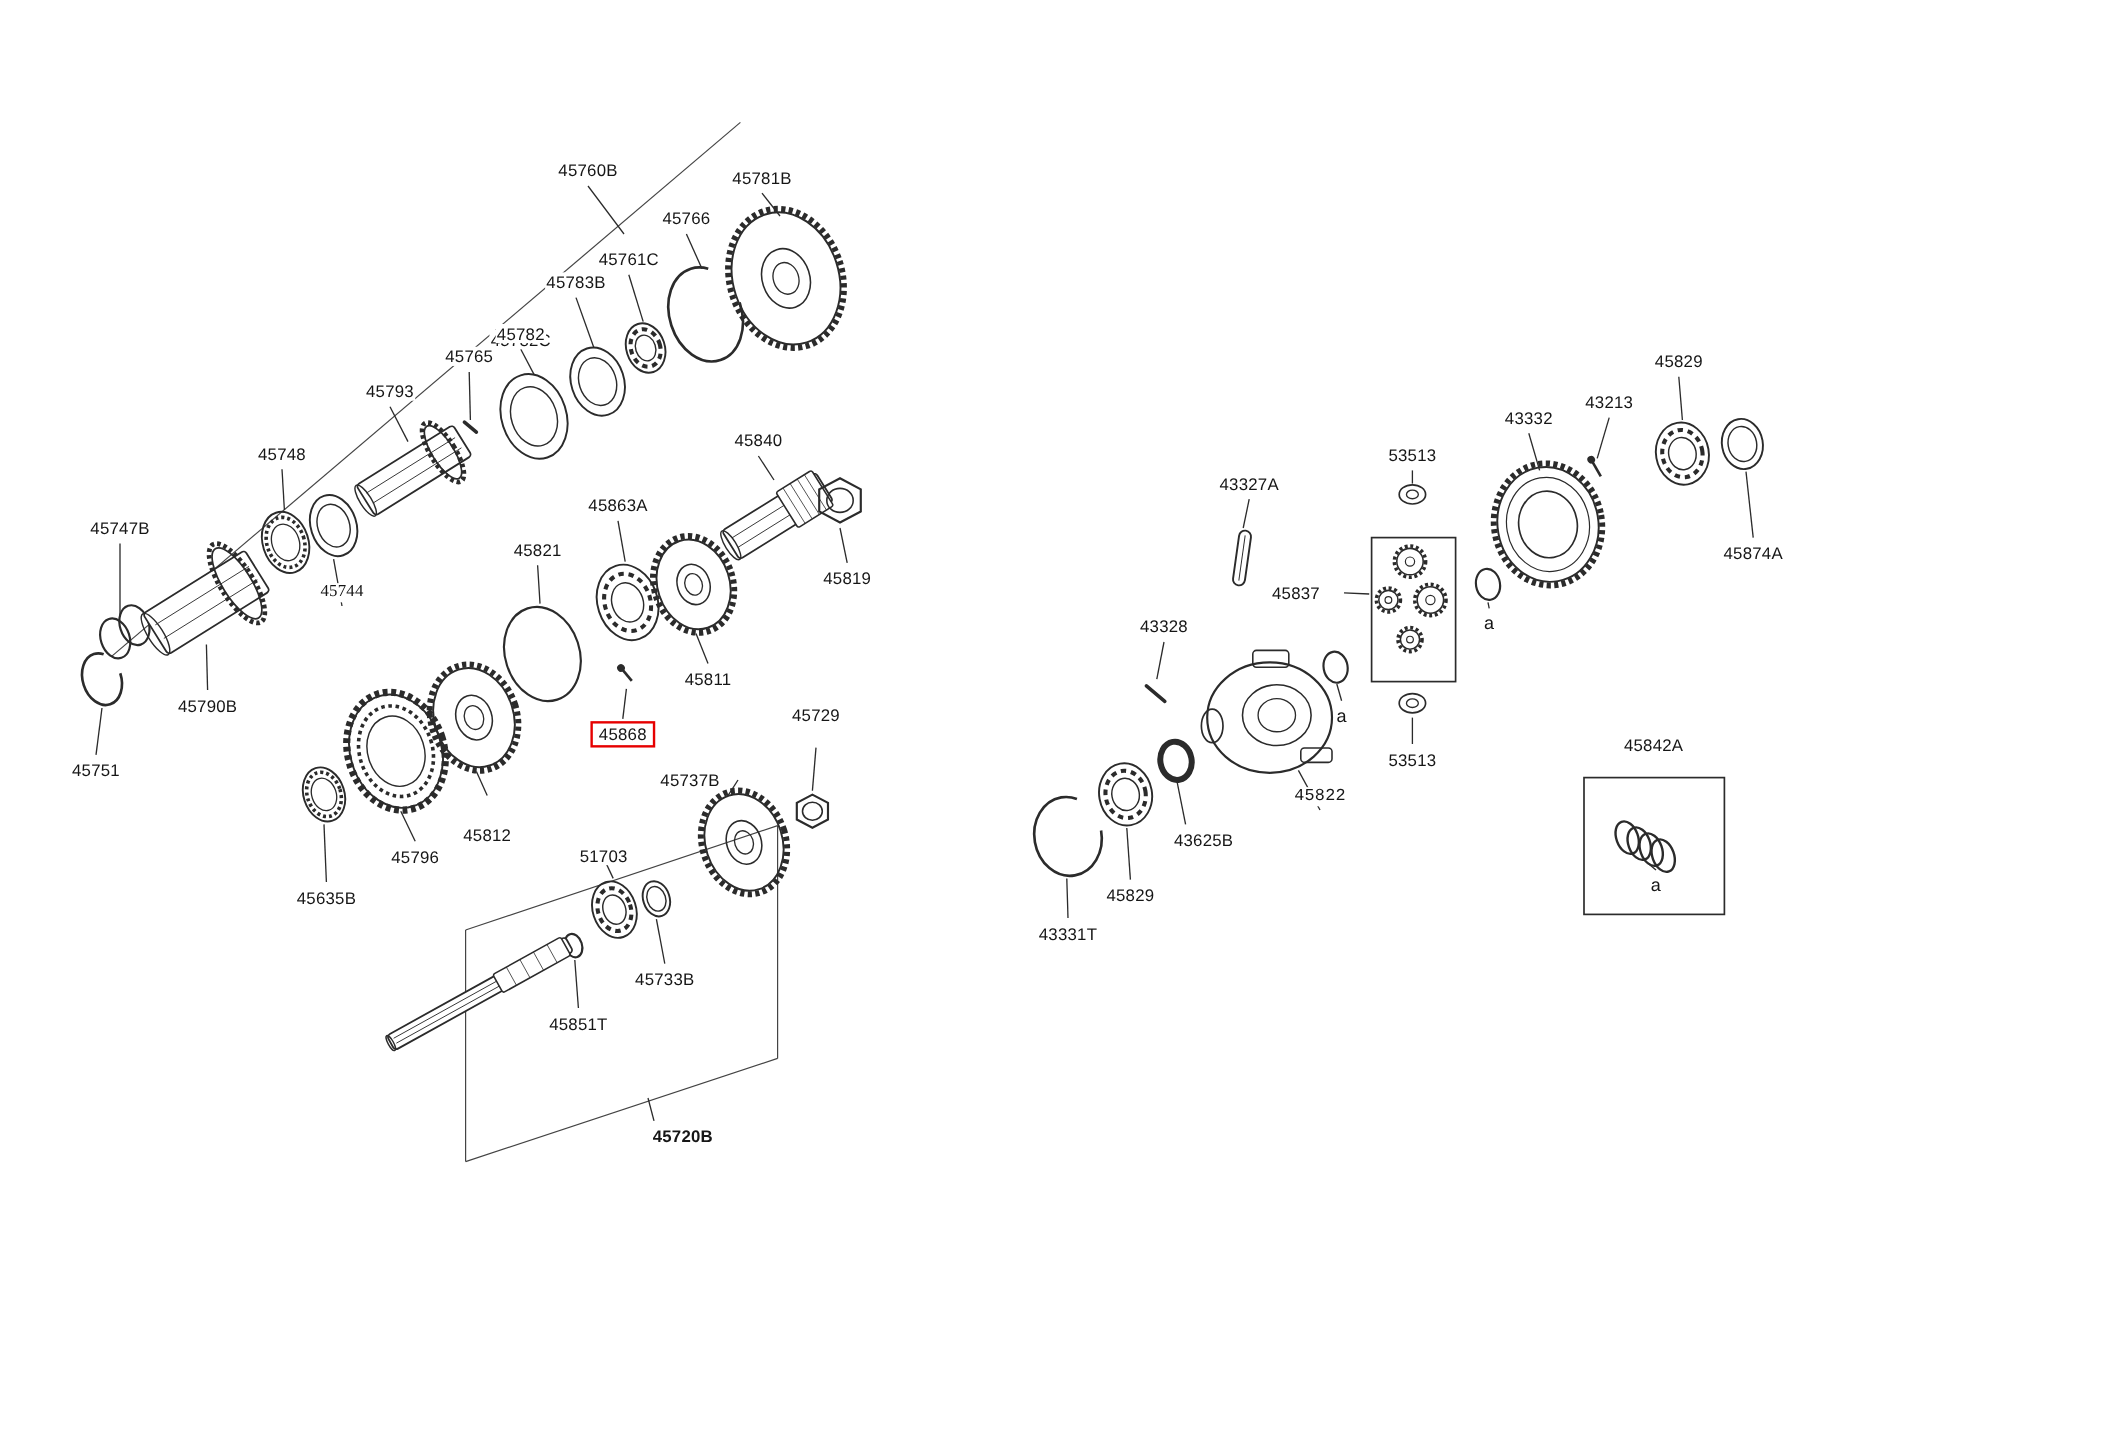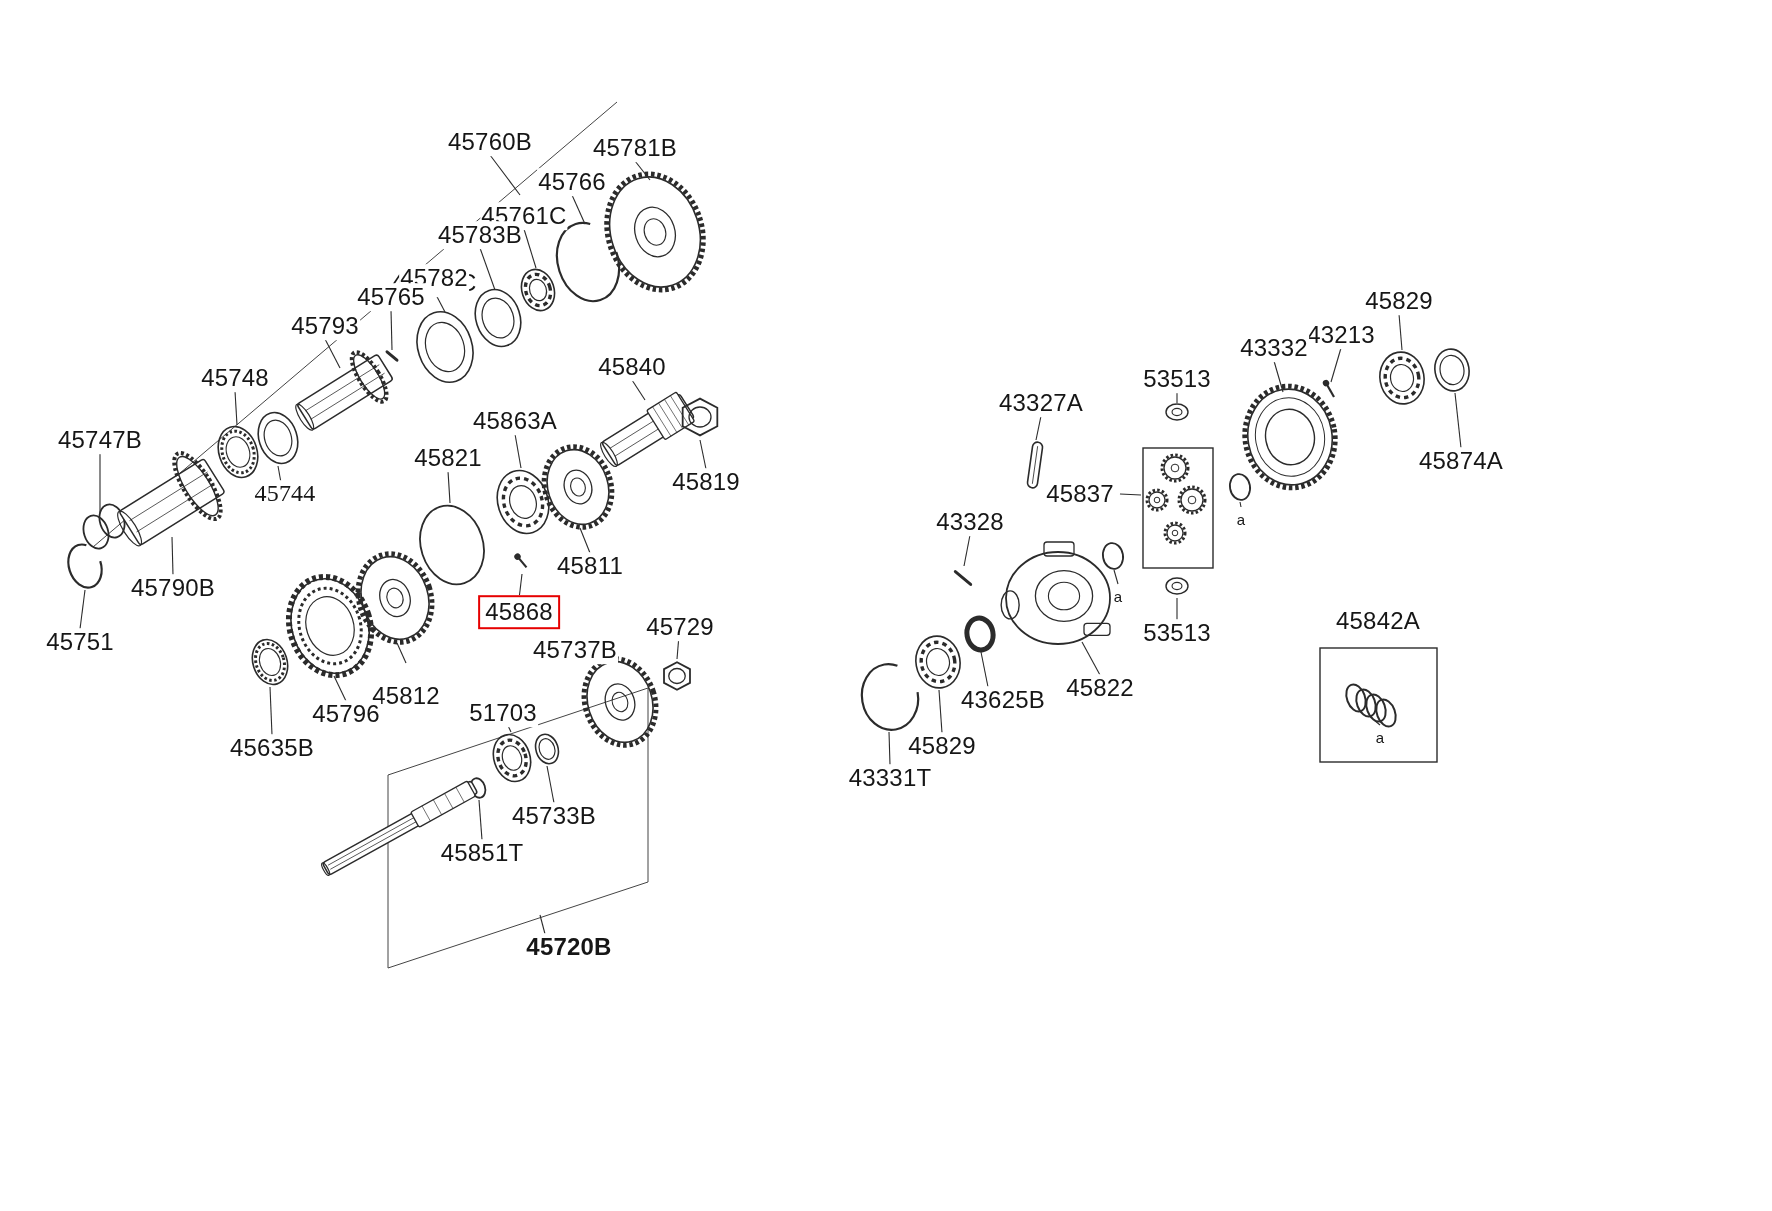--- a/index.html
+++ b/index.html
@@ -1,21 +1,21 @@
 <!DOCTYPE html>
 <html><head>
 <meta charset="utf-8">
 <style>
   *{margin:0;padding:0;box-sizing:border-box}
   html,body{background:#ffffff}
   .stage{position:relative;width:1772px;height:1211px;background:#ffffff;overflow:hidden;
          font-family:"Liberation Sans",sans-serif}
   #art{position:absolute;left:0;top:0}
   #labels{position:absolute;left:0;top:0;width:100%;height:100%}
-  .lbl{position:absolute;transform:translate(-50%,-50%);font-size:24px;color:#161616;
+  .lbl{position:absolute;transform:translate(-50%,-50%);font-size:14px;color:#161616;
        white-space:nowrap;letter-spacing:.2px;line-height:1.15;background:#ffffff;padding:0 1px}
   .lbl.hl{border:2px solid #e60000;padding:1px 5px}
   .lbl.sm{font-size:15px}
 </style>
 </head>
 <body>
 
 <div class="stage">
   <svg id="art" width="1772" height="1211" viewBox="0 0 1772 1211">
       <g>
@@ -325,40 +325,40 @@
       <div class="lbl" style="left: 100px; top: 440px;">45747B</div>
       <div class="lbl" style="left: 285px; top: 494px; font-family: Liberation Serif, serif;">45744</div>
       <div class="lbl" style="left: 173px; top: 588px;">45790B</div>
       <div class="lbl" style="left: 80px; top: 642px;">45751</div>
       <div class="lbl" style="left: 632px; top: 367px;">45840</div>
       <div class="lbl" style="left: 515px; top: 421px;">45863A</div>
       <div class="lbl" style="left: 448px; top: 458px;">45821</div>
       <div class="lbl" style="left: 706px; top: 482px;">45819</div>
       <div class="lbl" style="left: 590px; top: 566px;">45811</div>
       <div class="lbl hl" style="left: 519px; top: 612px; border-color: rgb(230, 0, 0);">45868</div>
-      <div class="lbl" style="left: 680px; top: 627px;">45729</div>
+      <div class="lbl" style="left: 680px; top: 596px;">45729</div>
       <div class="lbl" style="left: 406px; top: 676px; margin-top: 20px;">45812</div>
       <div class="lbl" style="left: 346px; top: 714px;">45796</div>
       <div class="lbl" style="left: 272px; top: 748px;">45635B</div>
       <div class="lbl" style="left: 503px; top: 702px; margin-top: 11px;">51703</div>
       <div class="lbl" style="left: 575px; top: 650px;">45737B</div>
       <div class="lbl" style="left: 554px; top: 816px;">45733B</div>
       <div class="lbl" style="left: 482px; top: 853px;">45851T</div>
       <div class="lbl" style="left: 569px; top: 947px; font-weight: bold;">45720B</div>
       <div class="lbl" style="left: 1399px; top: 301px;">45829</div>
       <div class="lbl" style="left: 1341px; top: 335px;">43213</div>
       <div class="lbl" style="left: 1274px; top: 348px;">43332</div>
       <div class="lbl" style="left: 1177px; top: 379px;">53513</div>
       <div class="lbl" style="left: 1041px; top: 403px;">43327A</div>
       <div class="lbl" style="left: 1080px; top: 494px;">45837</div>
       <div class="lbl" style="left: 970px; top: 522px;">43328</div>
       <div class="lbl" style="left: 1461px; top: 461px;">45874A</div>
       <div class="lbl sm" style="left: 1241px; top: 520px;">a</div>
       <div class="lbl sm" style="left: 1118px; top: 597px;">a</div>
       <div class="lbl" style="left: 1177px; top: 633px;">53513</div>
-      <div class="lbl" style="left: 1100px; top: 688px;">45822</div>
+      <div class="lbl" style="left: 1100px; top: 664px; font-family: Liberation Mono, monospace;">45822</div>
       <div class="lbl" style="left: 988px; top: 700px; margin-left: 15px;">43625B</div>
       <div class="lbl" style="left: 942px; top: 746px;">45829</div>
       <div class="lbl" style="left: 890px; top: 778px;">43331T</div>
       <div class="lbl" style="left: 1378px; top: 621px;">45842A</div>
       <div class="lbl sm" style="left: 1380px; top: 738px;">a</div>
     </div>
 </div>
 
 </body></html>

